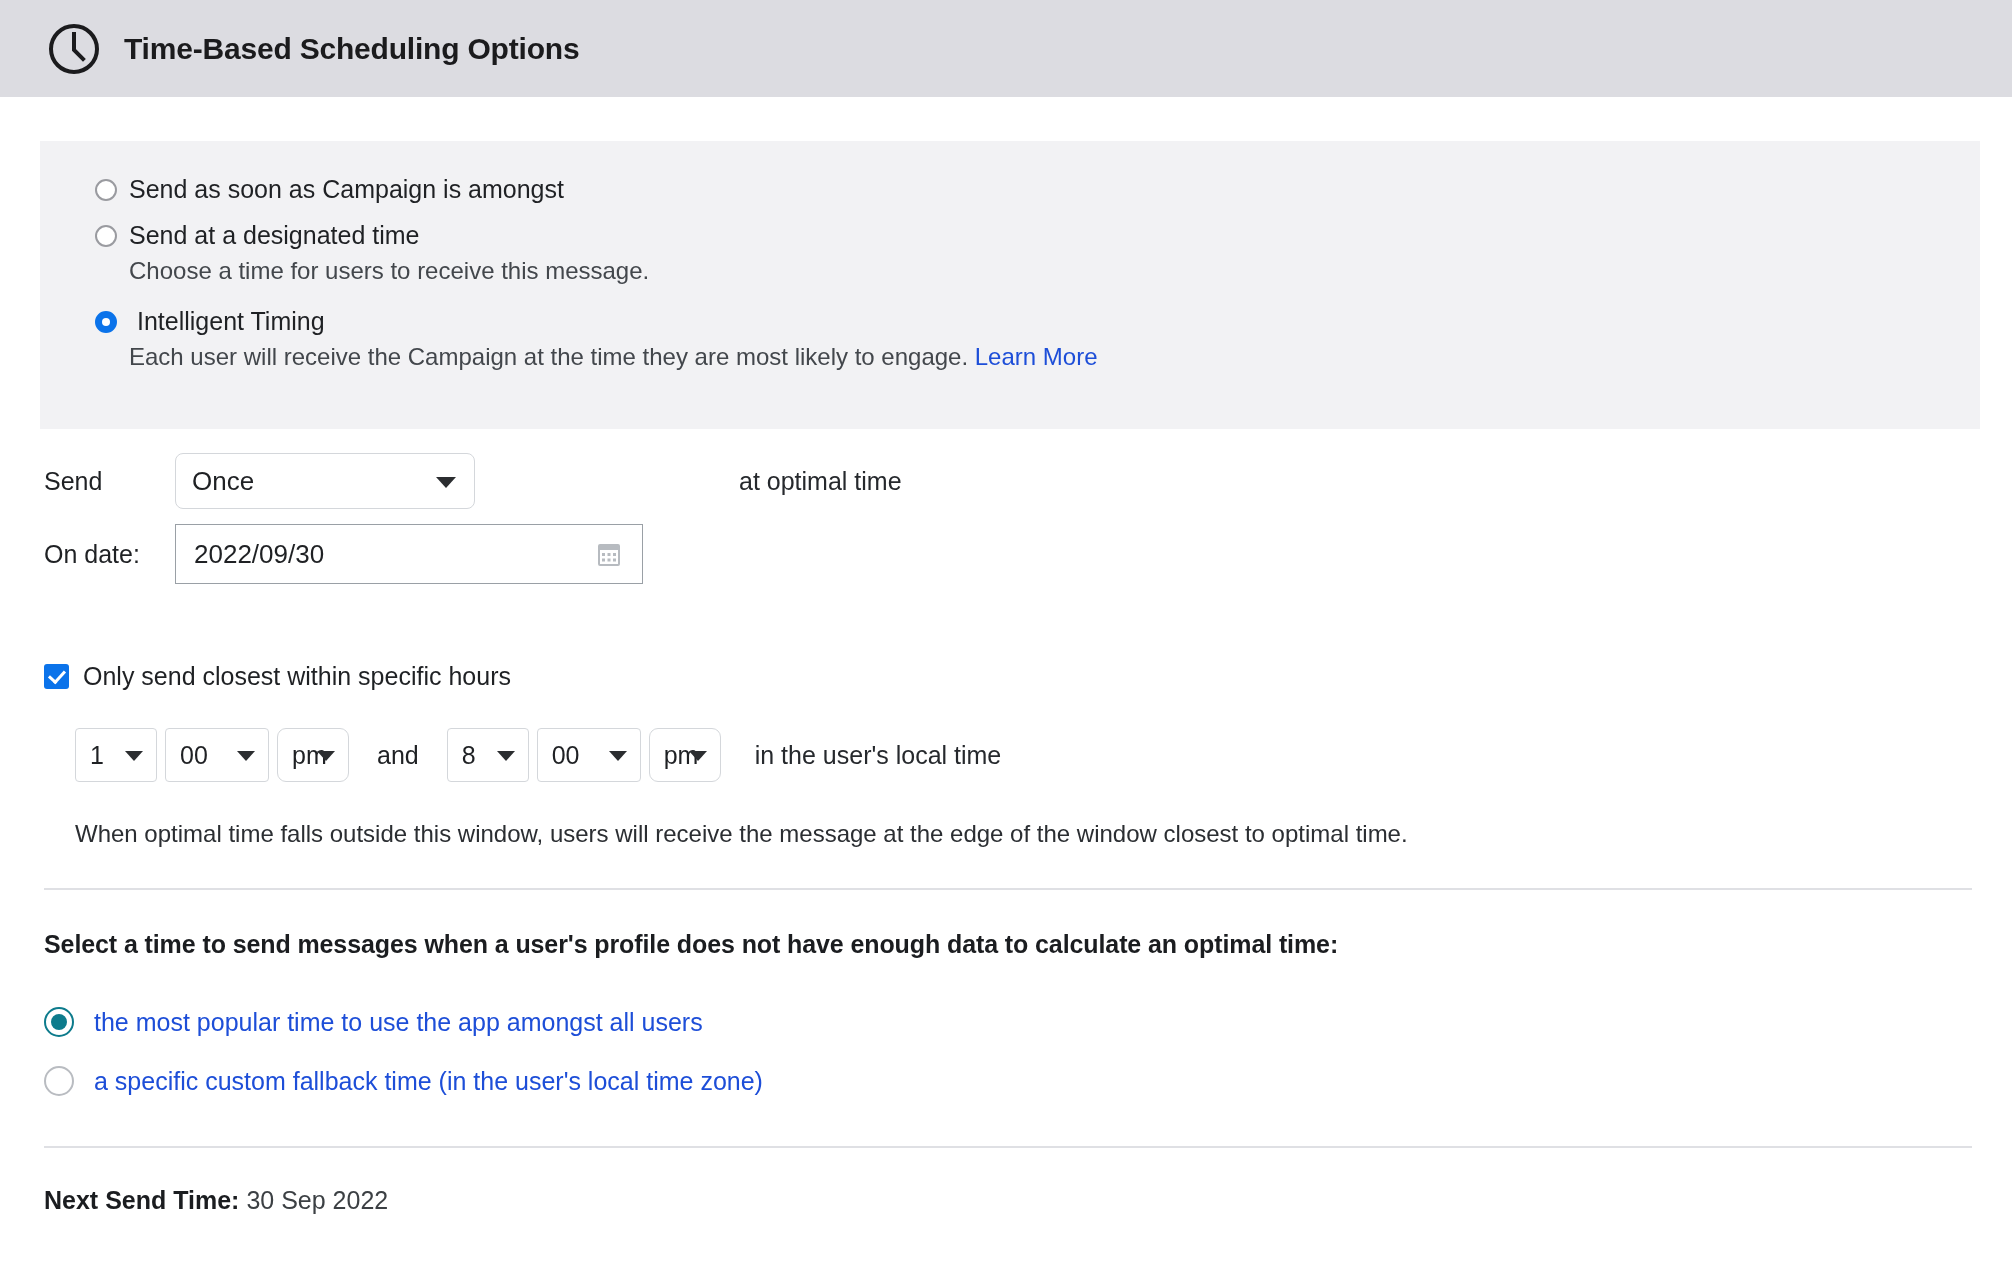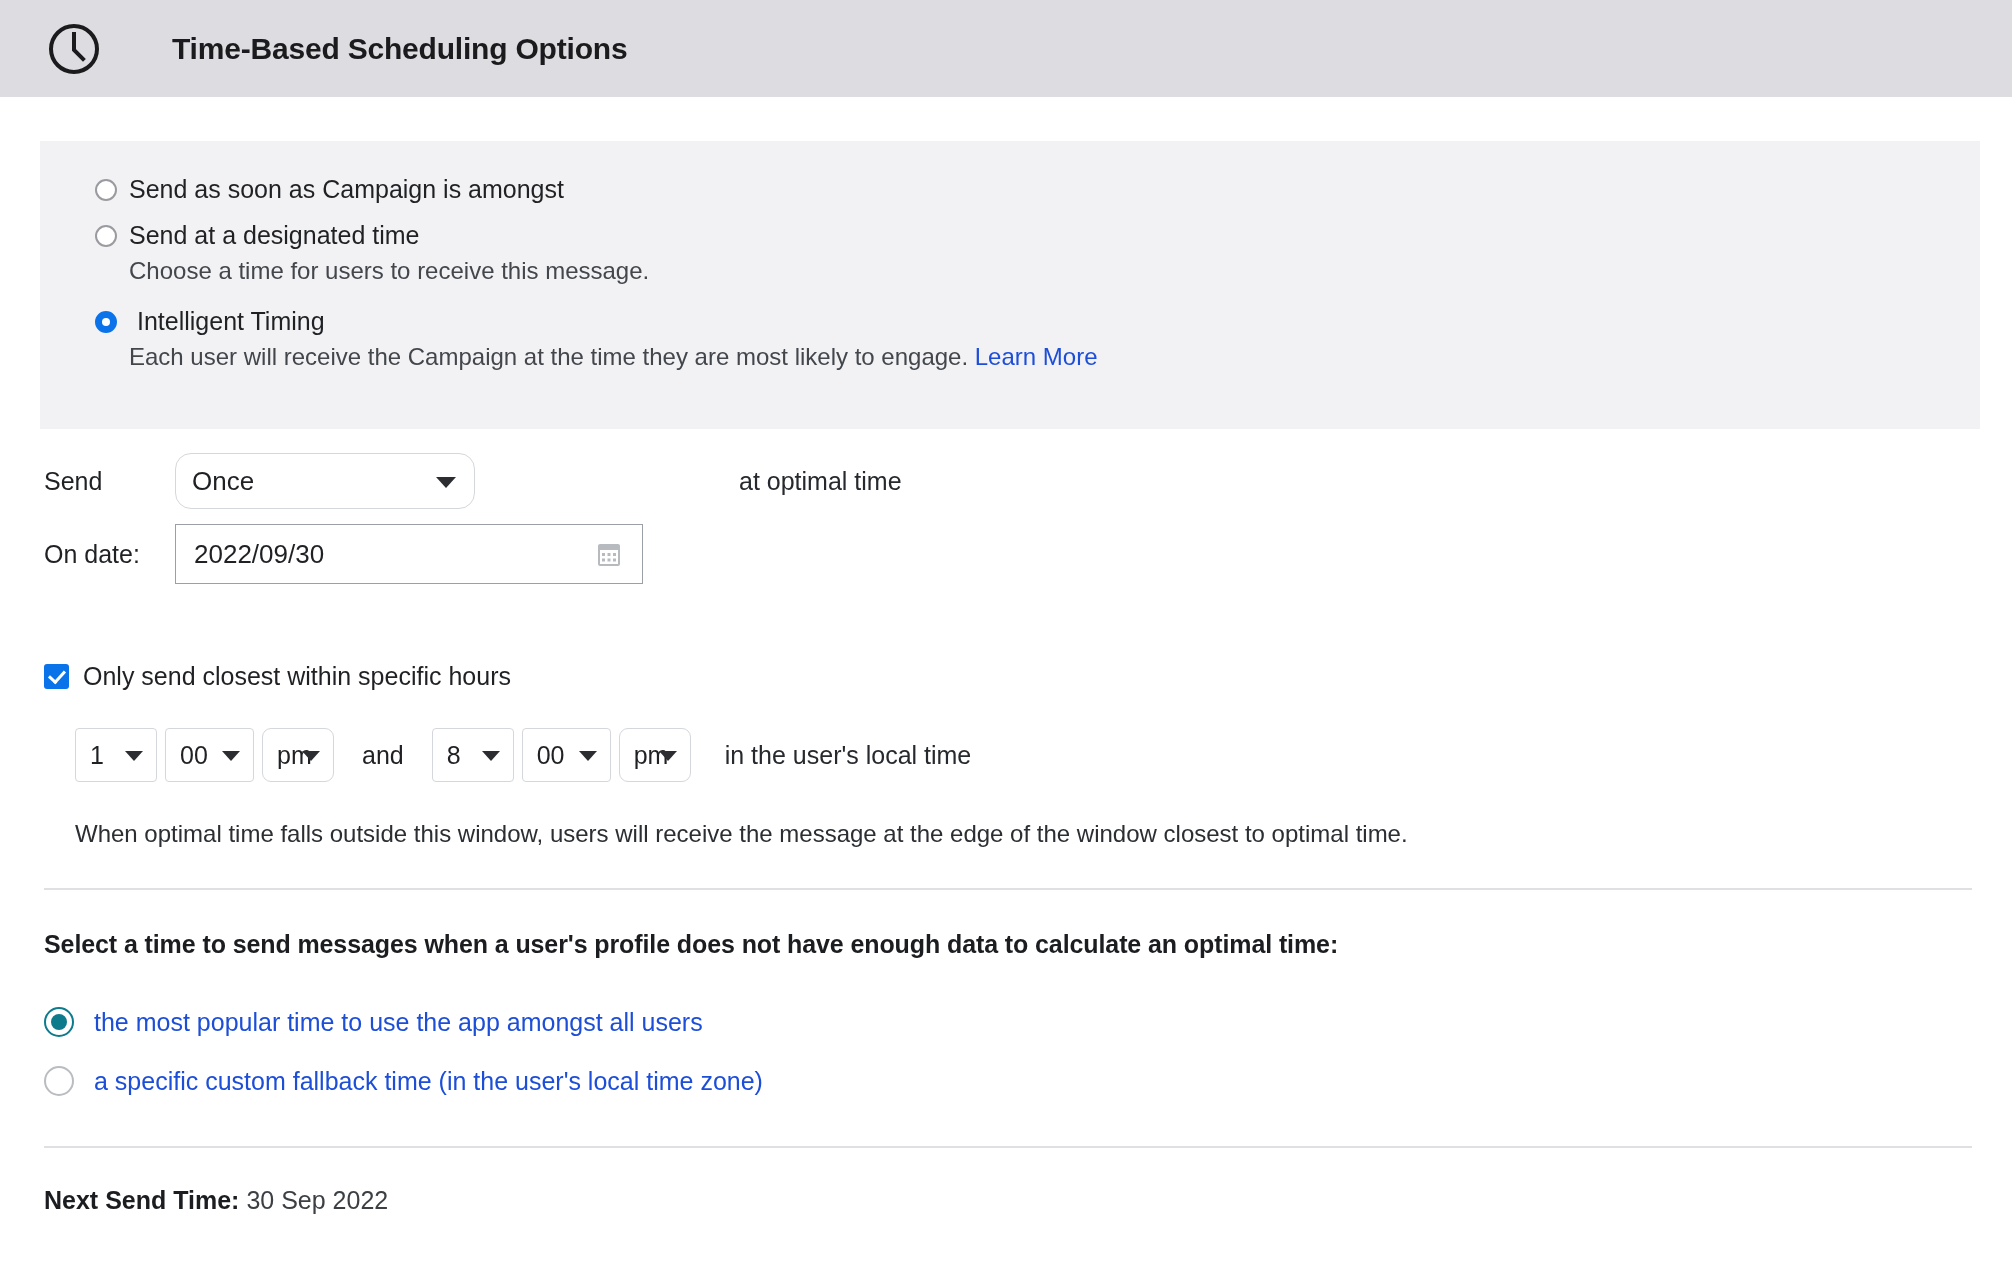--- a/index.html
+++ b/index.html
@@ -19,21 +19,20 @@
   .page { position: relative; width: 2012px; height: 1276px; background:#fff; }
 
   
   .header {
     height: 97px;
     background: #dcdce1;
     display: flex;
     align-items: center;
     padding-left: 46px;
     box-sizing: border-box;
-    gap: 48px;
   }
   .clock-icon {
     width: 56px; height: 56px;
     flex: 0 0 56px;
     margin-right: 22px;
     display:flex; align-items:center; justify-content:center;
   }
   .header-title {
     font-size: 30px;
     font-weight: bold;
@@ -107,21 +106,21 @@
   .lbl-send {
     font-size: 25px;
     color: #1f2124;
     width: 131px;
   }
   .select-box {
     position: relative;
     width: 300px;
     height: 56px;
     border: 1px solid #d4d7db;
-    border-radius: 16px;
+    border-radius: 8px;
     background: #fff;
     display: flex;
     align-items: center;
     padding: 0 16px;
     box-sizing: border-box;
     font-size: 26px;
     color: #1f2124;
   }
   .caret {
     position: absolute;
@@ -224,21 +223,21 @@
     margin-right: 8px;
   }
   .mini-select .caret {
     right: 13px;
     margin-top: -4px;
     border-left: 9px solid transparent;
     border-right: 9px solid transparent;
     border-top: 10px solid #2b2d30;
   }
   .w-hour  { width: 82px; }
-  .w-min   { width: 89px; }
+  .w-min   { width: 104px; }
   .w-ampm  { width: 72px; border-radius: 9px; }
   .and-lbl {
     font-size: 25px;
     color: #1f2124;
     margin: 0 28px 0 20px;
   }
   .local-time {
     font-size: 25px;
     color: #26292d;
     margin-left: 26px;

